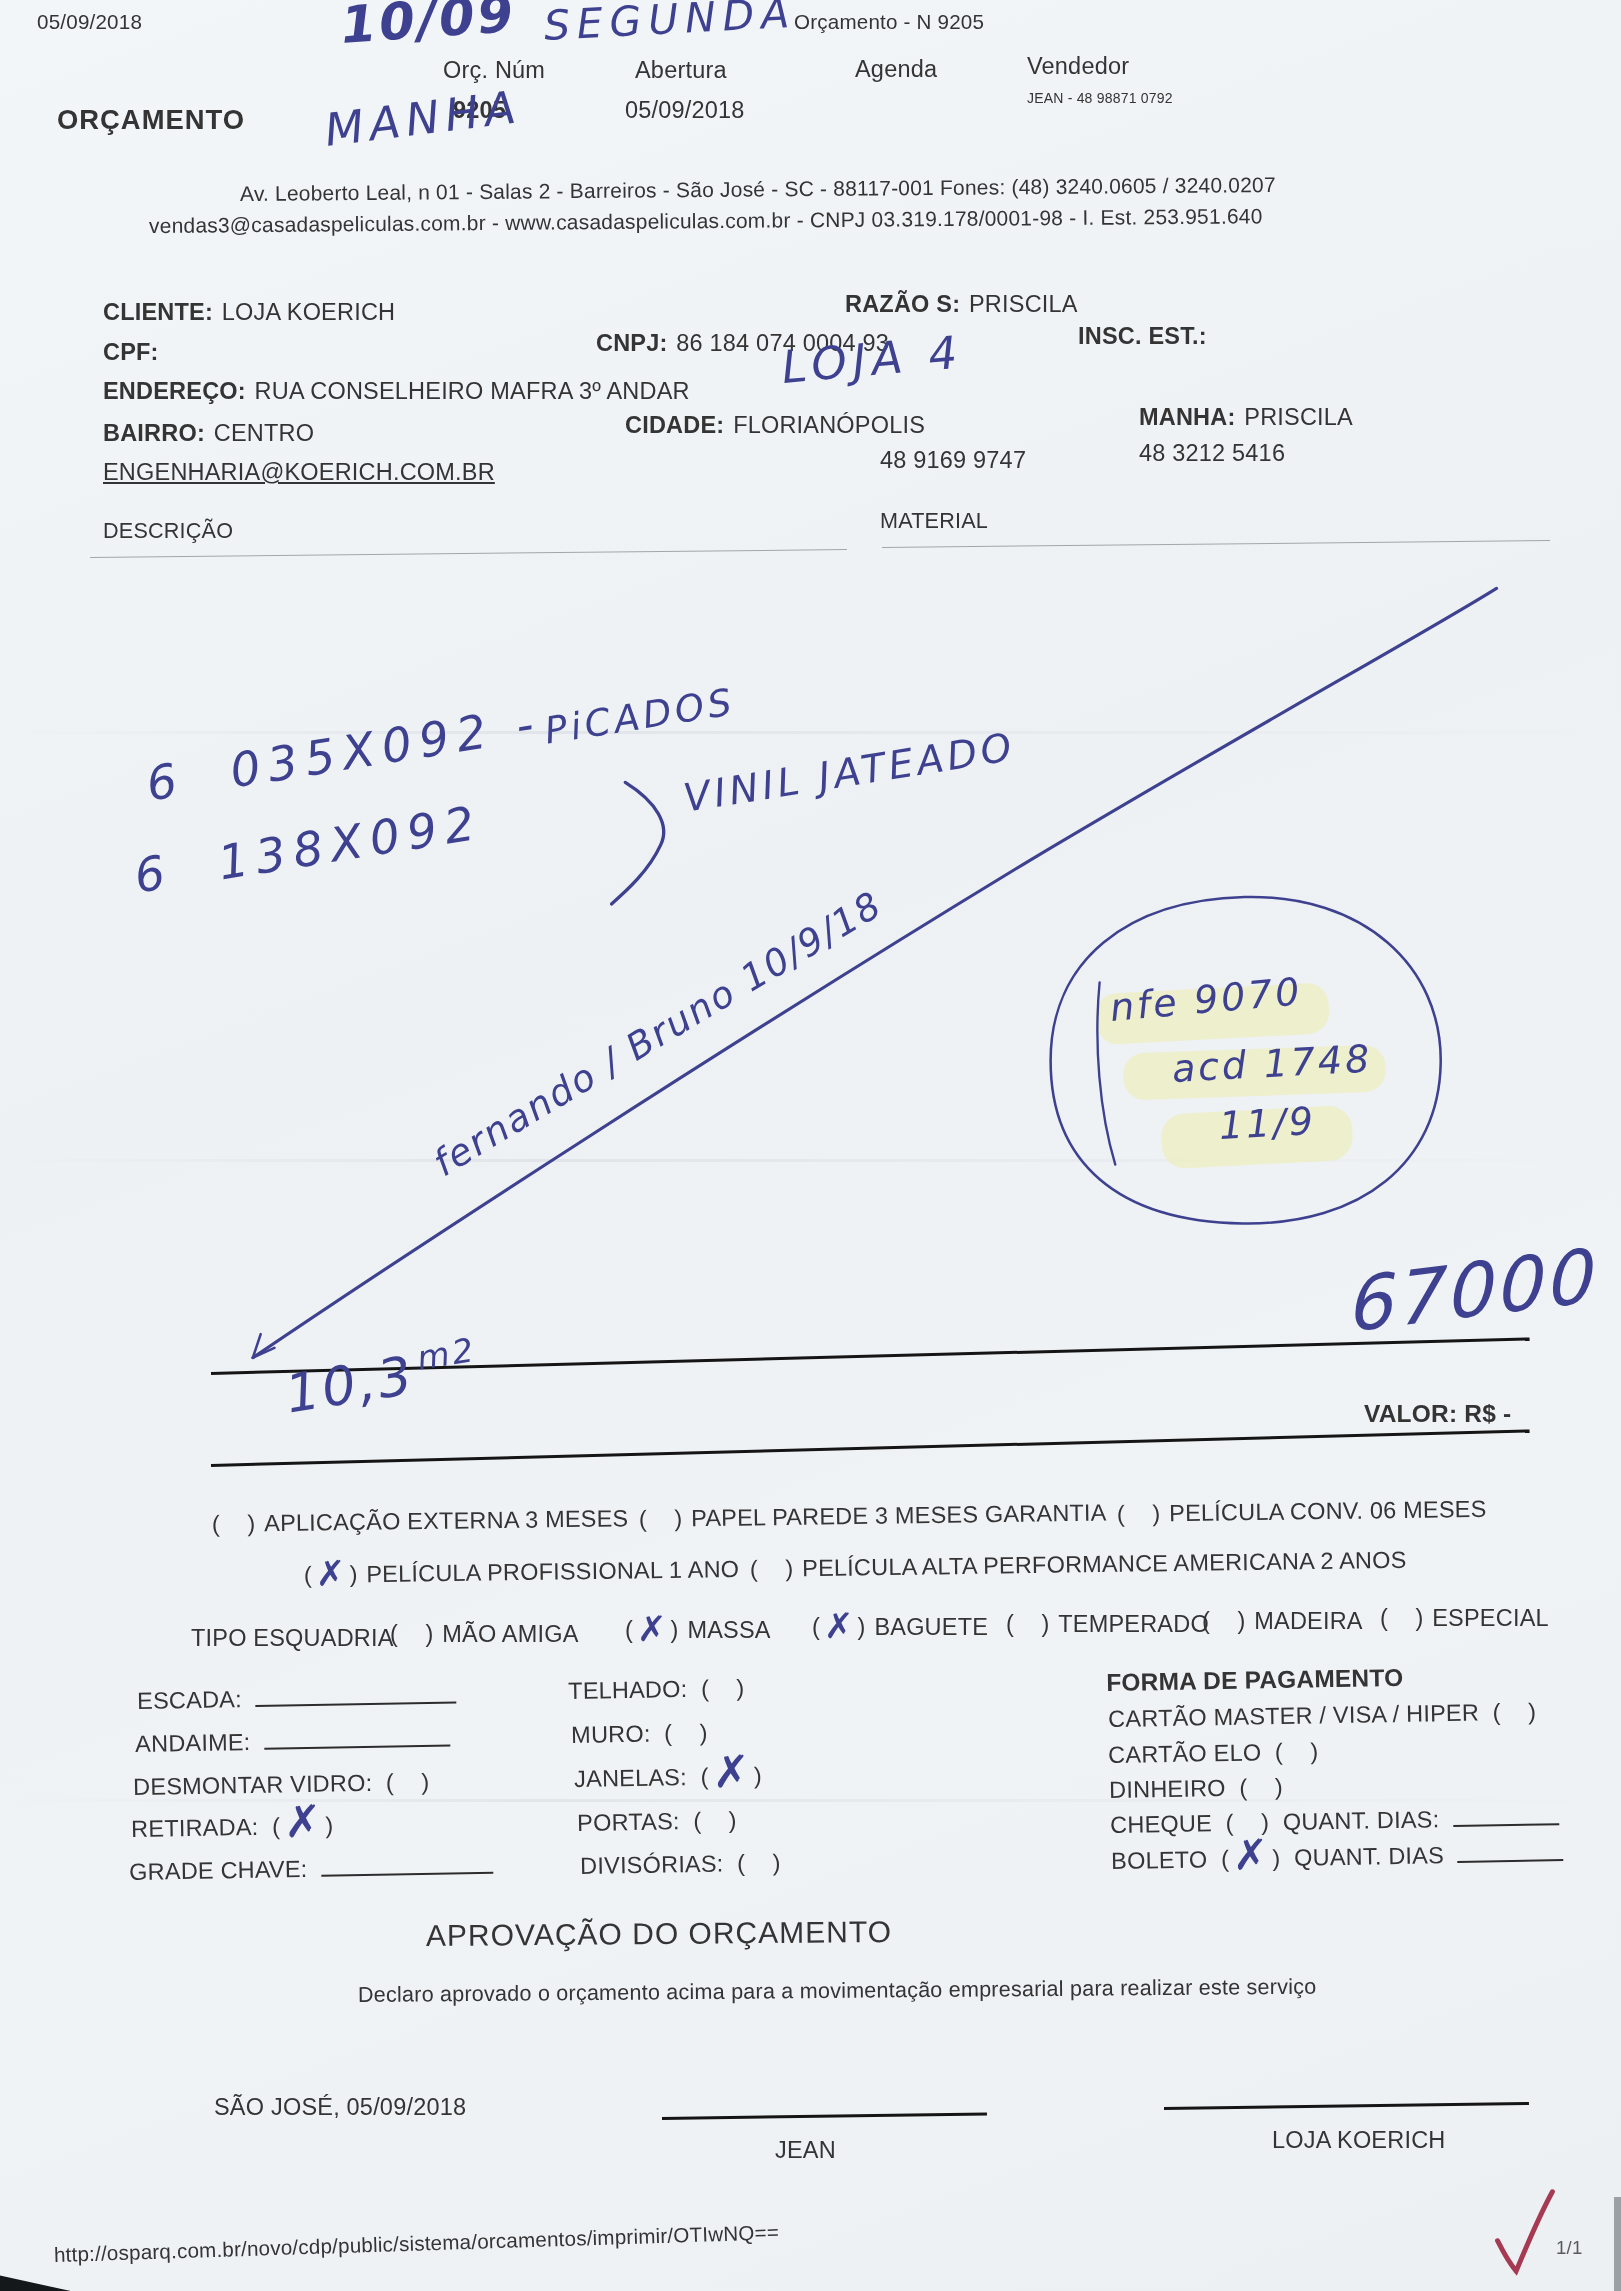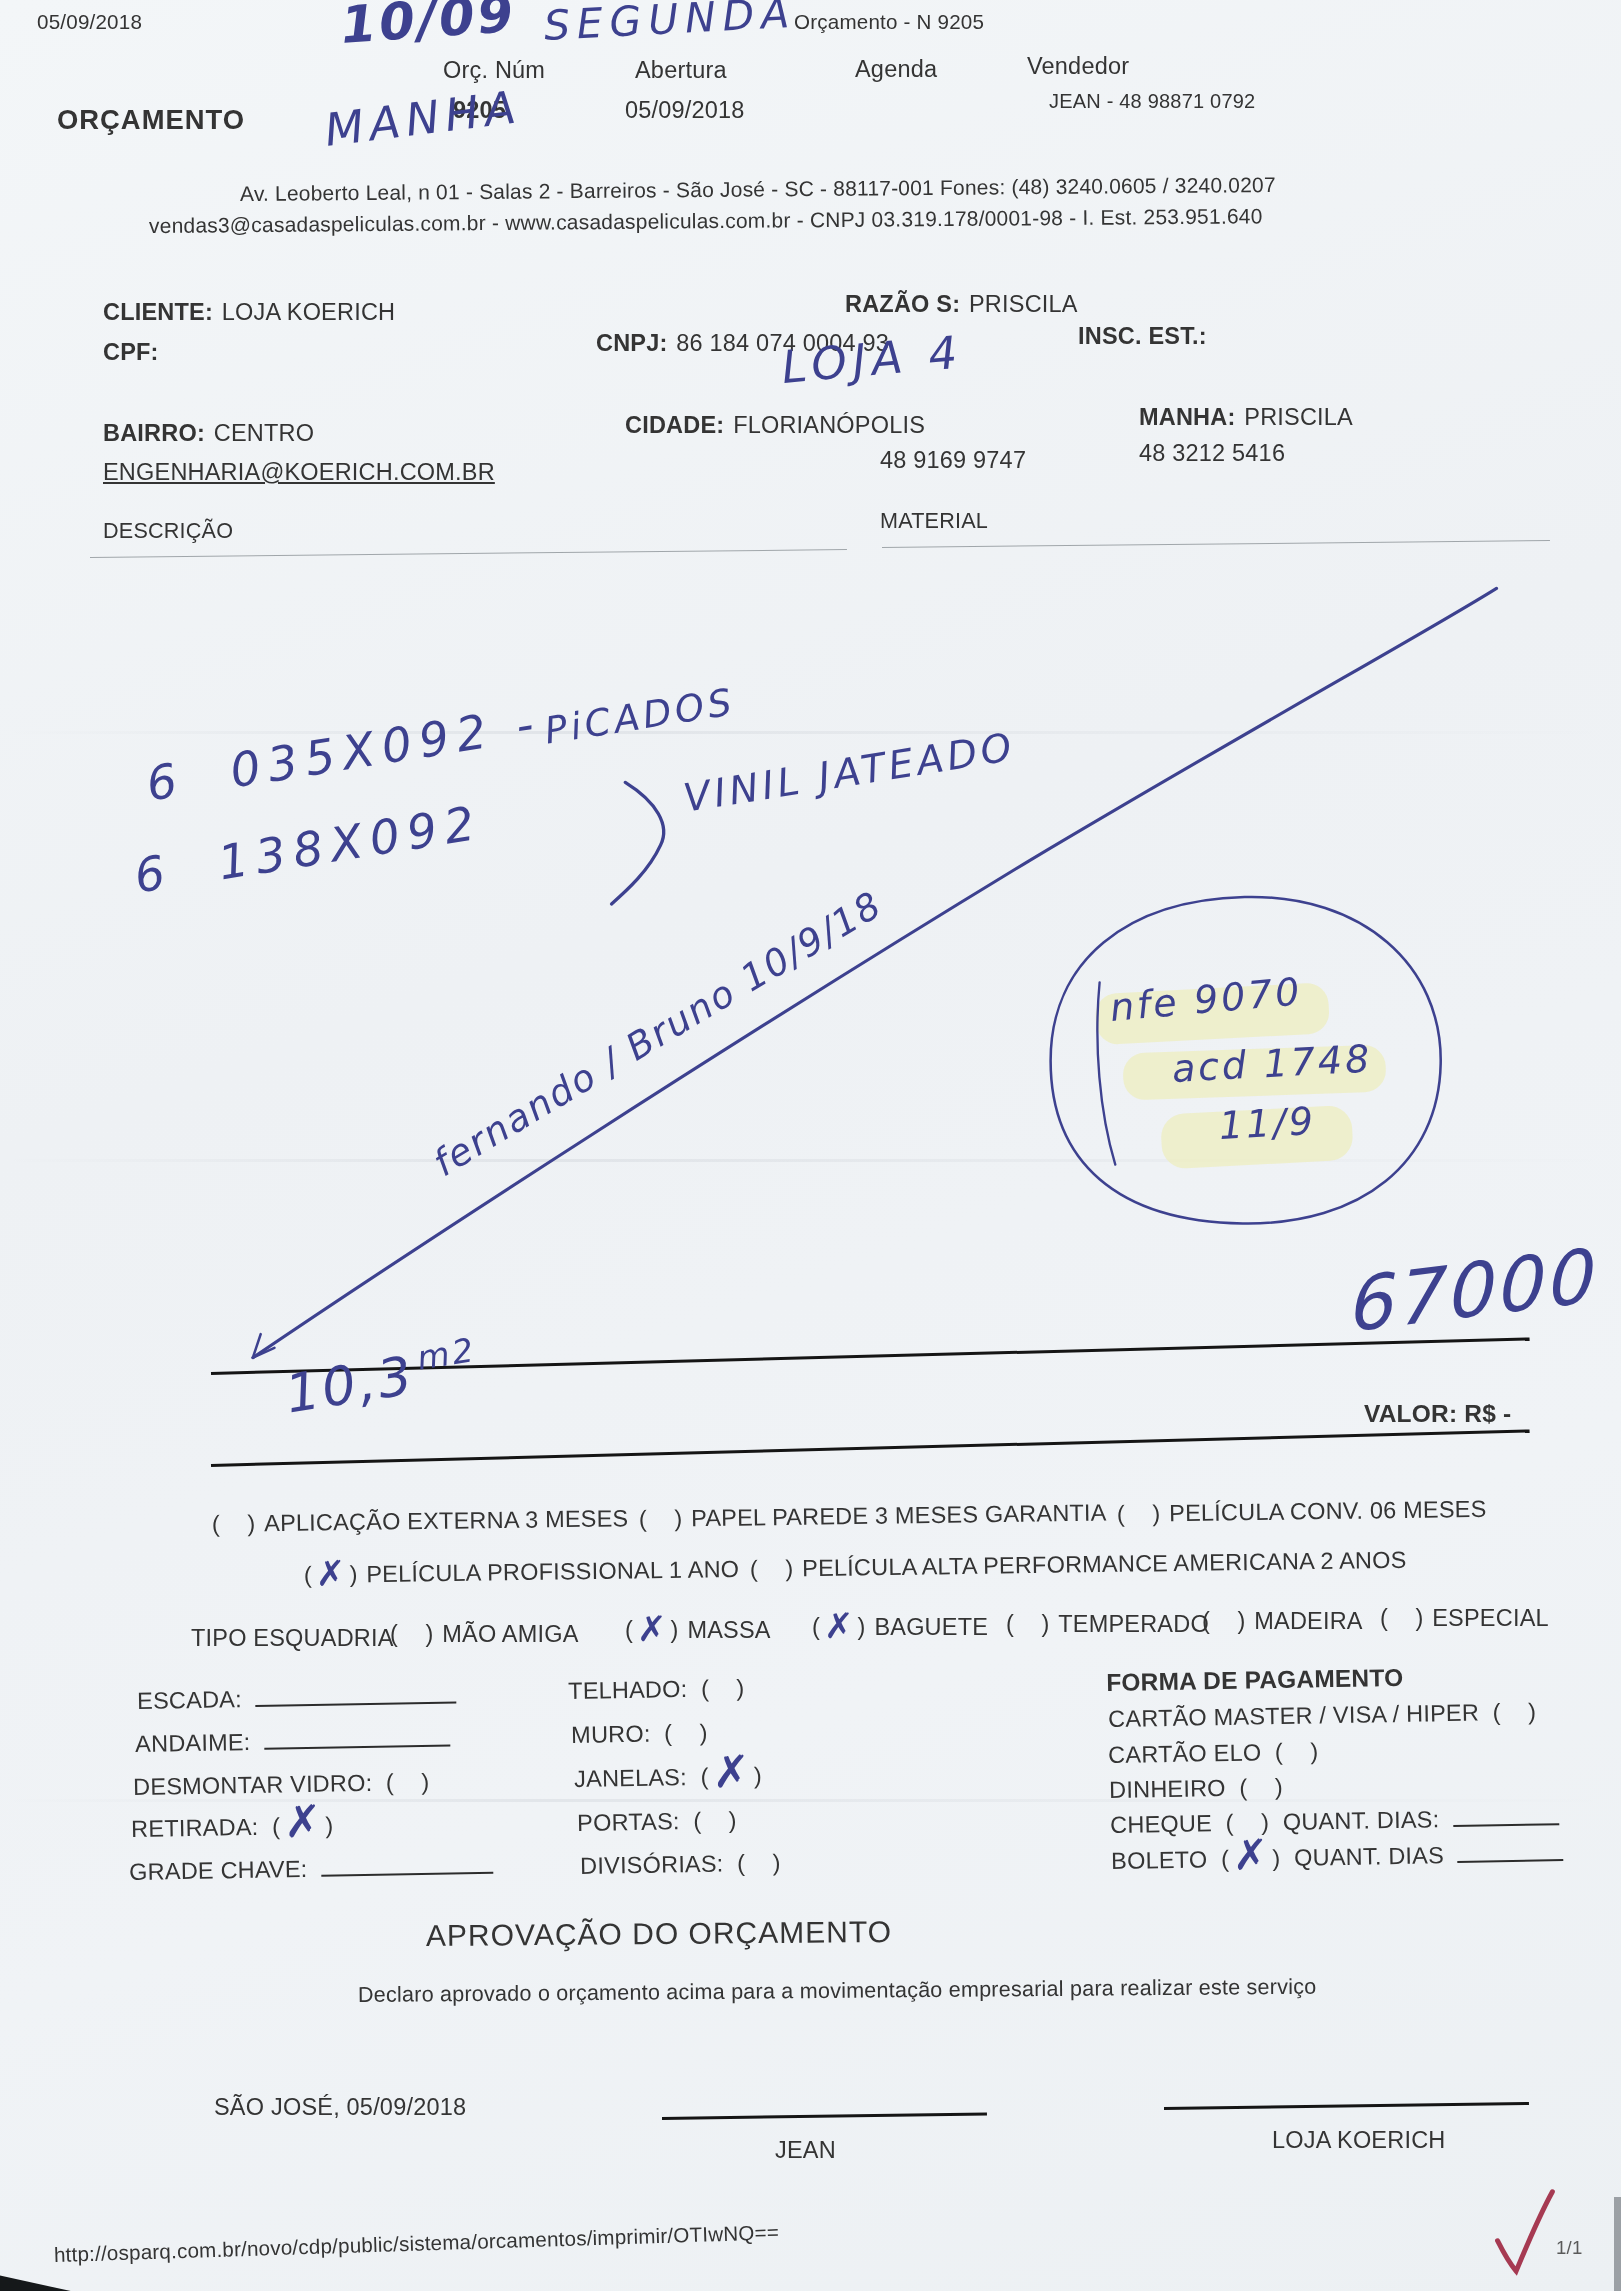--- a/index.html
+++ b/index.html
@@ -66,32 +66,33 @@
   <span class="abs print" style="left:794px;top:9.8px;font-size:20.6px;">Orçamento - N 9205</span>
 
   <span class="abs print b" style="left:57px;top:104px;font-size:27.4px;letter-spacing:1px;">ORÇAMENTO</span>
 
   <span class="abs print" style="left:443px;top:57px;">Orç. Núm</span>
   <span class="abs print b" style="left:453px;top:97px;">9205</span>
   <span class="abs print" style="left:635px;top:57px;">Abertura</span>
   <span class="abs print" style="left:625px;top:97px;">05/09/2018</span>
   <span class="abs print" style="left:835px;top:56px;margin-left:20px;">Agenda</span>
   <span class="abs print" style="left:1027px;top:53px;">Vendedor</span>
-  <span class="abs print" style="left:1027px;top:90px;font-size:20px;margin-left:22px;">JEAN - 48 98871 0792</span>
+  <span class="abs print" style="left:1027px;top:90px;font-size:14px;">JEAN - 48 98871 0792</span>
 
   <span class="abs hand" style="left:325px;top:104px;font-size:45px;letter-spacing:5.9px;transform:rotate(-7deg);">MANHA</span>
 
   <span class="abs print t05" style="left:240px;top:182px;font-size:21px;">Av. Leoberto Leal, n 01 - Salas 2 - Barreiros - São José - SC - 88117-001 Fones: (48) 3240.0605 / 3240.0207</span>
   <span class="abs print t05" style="left:149px;top:214px;font-size:21px;">vendas3@casadaspeliculas.com.br - www.casadaspeliculas.com.br - CNPJ 03.319.178/0001-98 - I. Est. 253.951.640</span>
 
   <span class="abs print" style="left:103px;top:299px;"><span class="b">CLIENTE:</span><span class="val">LOJA KOERICH</span></span>
   <span class="abs print" style="left:845px;top:291px;"><span class="b">RAZÃO S:</span><span class="val">PRISCILA</span></span>
   <span class="abs print b" style="left:103px;top:339px;">CPF:</span>
   <span class="abs print" style="left:596px;top:330px;"><span class="b">CNPJ:</span><span class="val">86 184 074 0004 93</span></span>
   <span class="abs print b" style="left:1078px;top:323px;">INSC. EST.:</span>
+  <span class="abs print" style="left:103px;top:378px;"><span class="b">ENDEREÇO:</span><span class="val">RUA CONSELHEIRO MAFRA 3º ANDAR</span></span>
   <span class="abs hand" style="left:782px;top:341px;font-size:45px;letter-spacing:5.9px;transform:rotate(-5deg);">LOJA 4</span>
   <span class="abs print" style="left:103px;top:420px;"><span class="b">BAIRRO:</span><span class="val">CENTRO</span></span>
   <span class="abs print" style="left:625px;top:412px;"><span class="b">CIDADE:</span><span class="val">FLORIANÓPOLIS</span></span>
   <span class="abs print" style="left:1139px;top:404px;"><span class="b">MANHA:</span><span class="val">PRISCILA</span></span>
   <span class="abs print" style="left:103px;top:459px;text-decoration:underline;">ENGENHARIA@KOERICH.COM.BR</span>
   <span class="abs print" style="left:880px;top:447px;">48 9169 9747</span>
   <span class="abs print" style="left:1139px;top:440px;">48 3212 5416</span>
 
   <span class="abs print" style="left:103px;top:518px;font-size:21.6px;">DESCRIÇÃO</span>
   <span class="abs print" style="left:880px;top:508px;font-size:21.6px;">MATERIAL</span>

